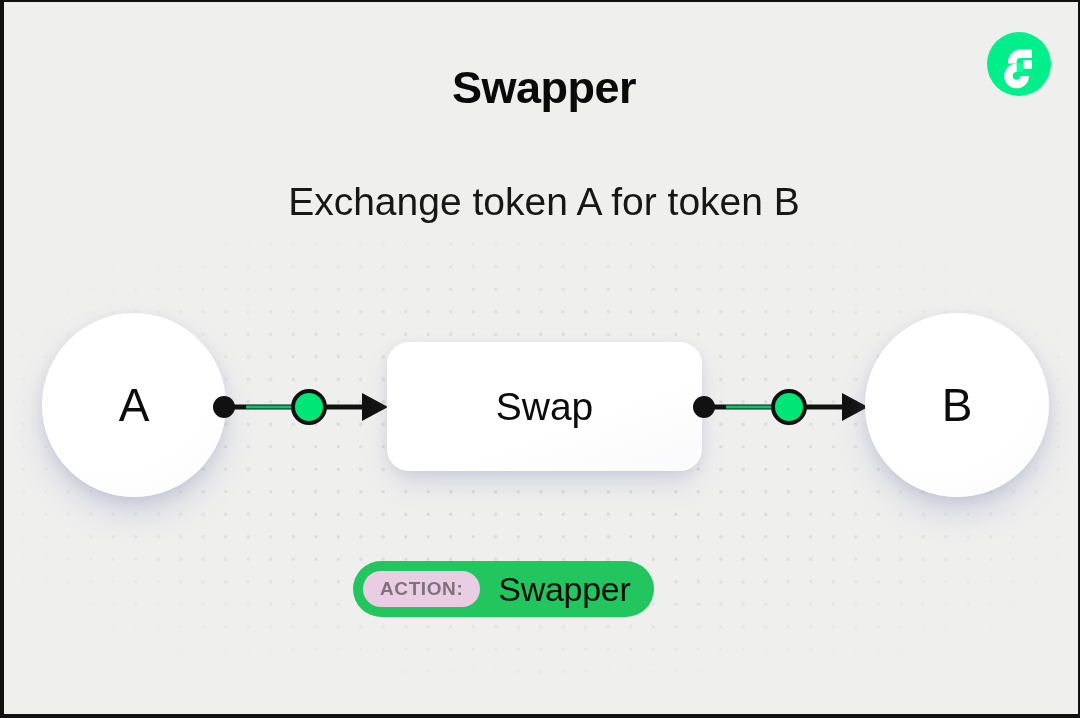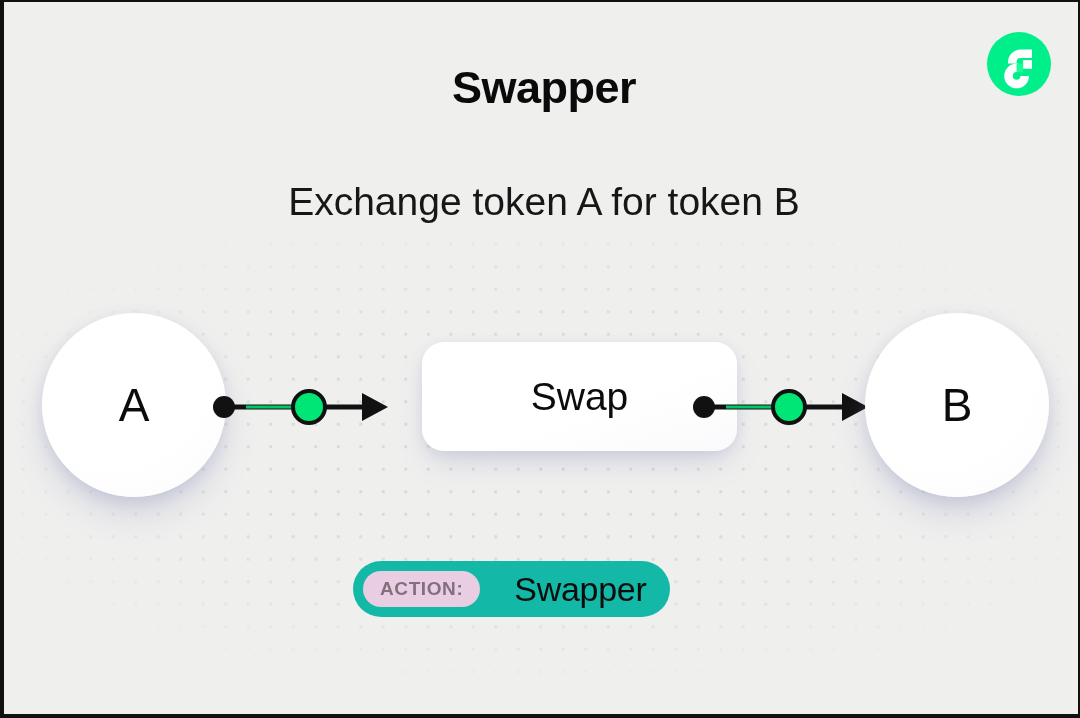--- a/index.html
+++ b/index.html
@@ -108,55 +108,54 @@
     color: #0c0c0c;
   }
   #node-a { left: 38px;  top: 311px; }
   #node-b { left: 861px; top: 311px; }
 
   #swap-box {
     position: absolute;
     left: 383px;
     top: 340px;
     width: 315px;
-    height: 109px;
+    height: 129px;
     border-radius: 22px;
     background: linear-gradient(160deg, #ffffff 0%, #ffffff 58%, #fafafc 100%);
     box-shadow: 0 16px 30px -8px rgba(120,125,175,0.26),
                 0 3px 12px rgba(120,125,175,0.14);
     display: flex;
     align-items: center;
     justify-content: center;
     font-size: 39px;
     font-weight: 300;
     color: #0c0c0c;
-    margin-left: 35px;
   }
 
   
   .connector {
     position: absolute;
     height: 44px;
     top: 383px;
   }
   #connector-left  { left: 206px; width: 180px; }
   #connector-right { left: 686px; width: 180px; }
 
   
   #action-badge {
     position: absolute;
     left: 349px;
     top: 559px;
     height: 56px;
     padding: 0 24px 0 10px;
     border-radius: 28px;
-    background: #14b8a6;
+    background: #22c55e;
     display: flex;
     align-items: center;
-    gap: 34px;
+    gap: 18px;
   }
   #action-badge-key {
     background: #e9cde2;
     color: #82717d;
     border-radius: 20px;
     padding: 7px 17px;
     font-size: 19px;
     font-weight: 700;
     letter-spacing: 0.6px;
   }

